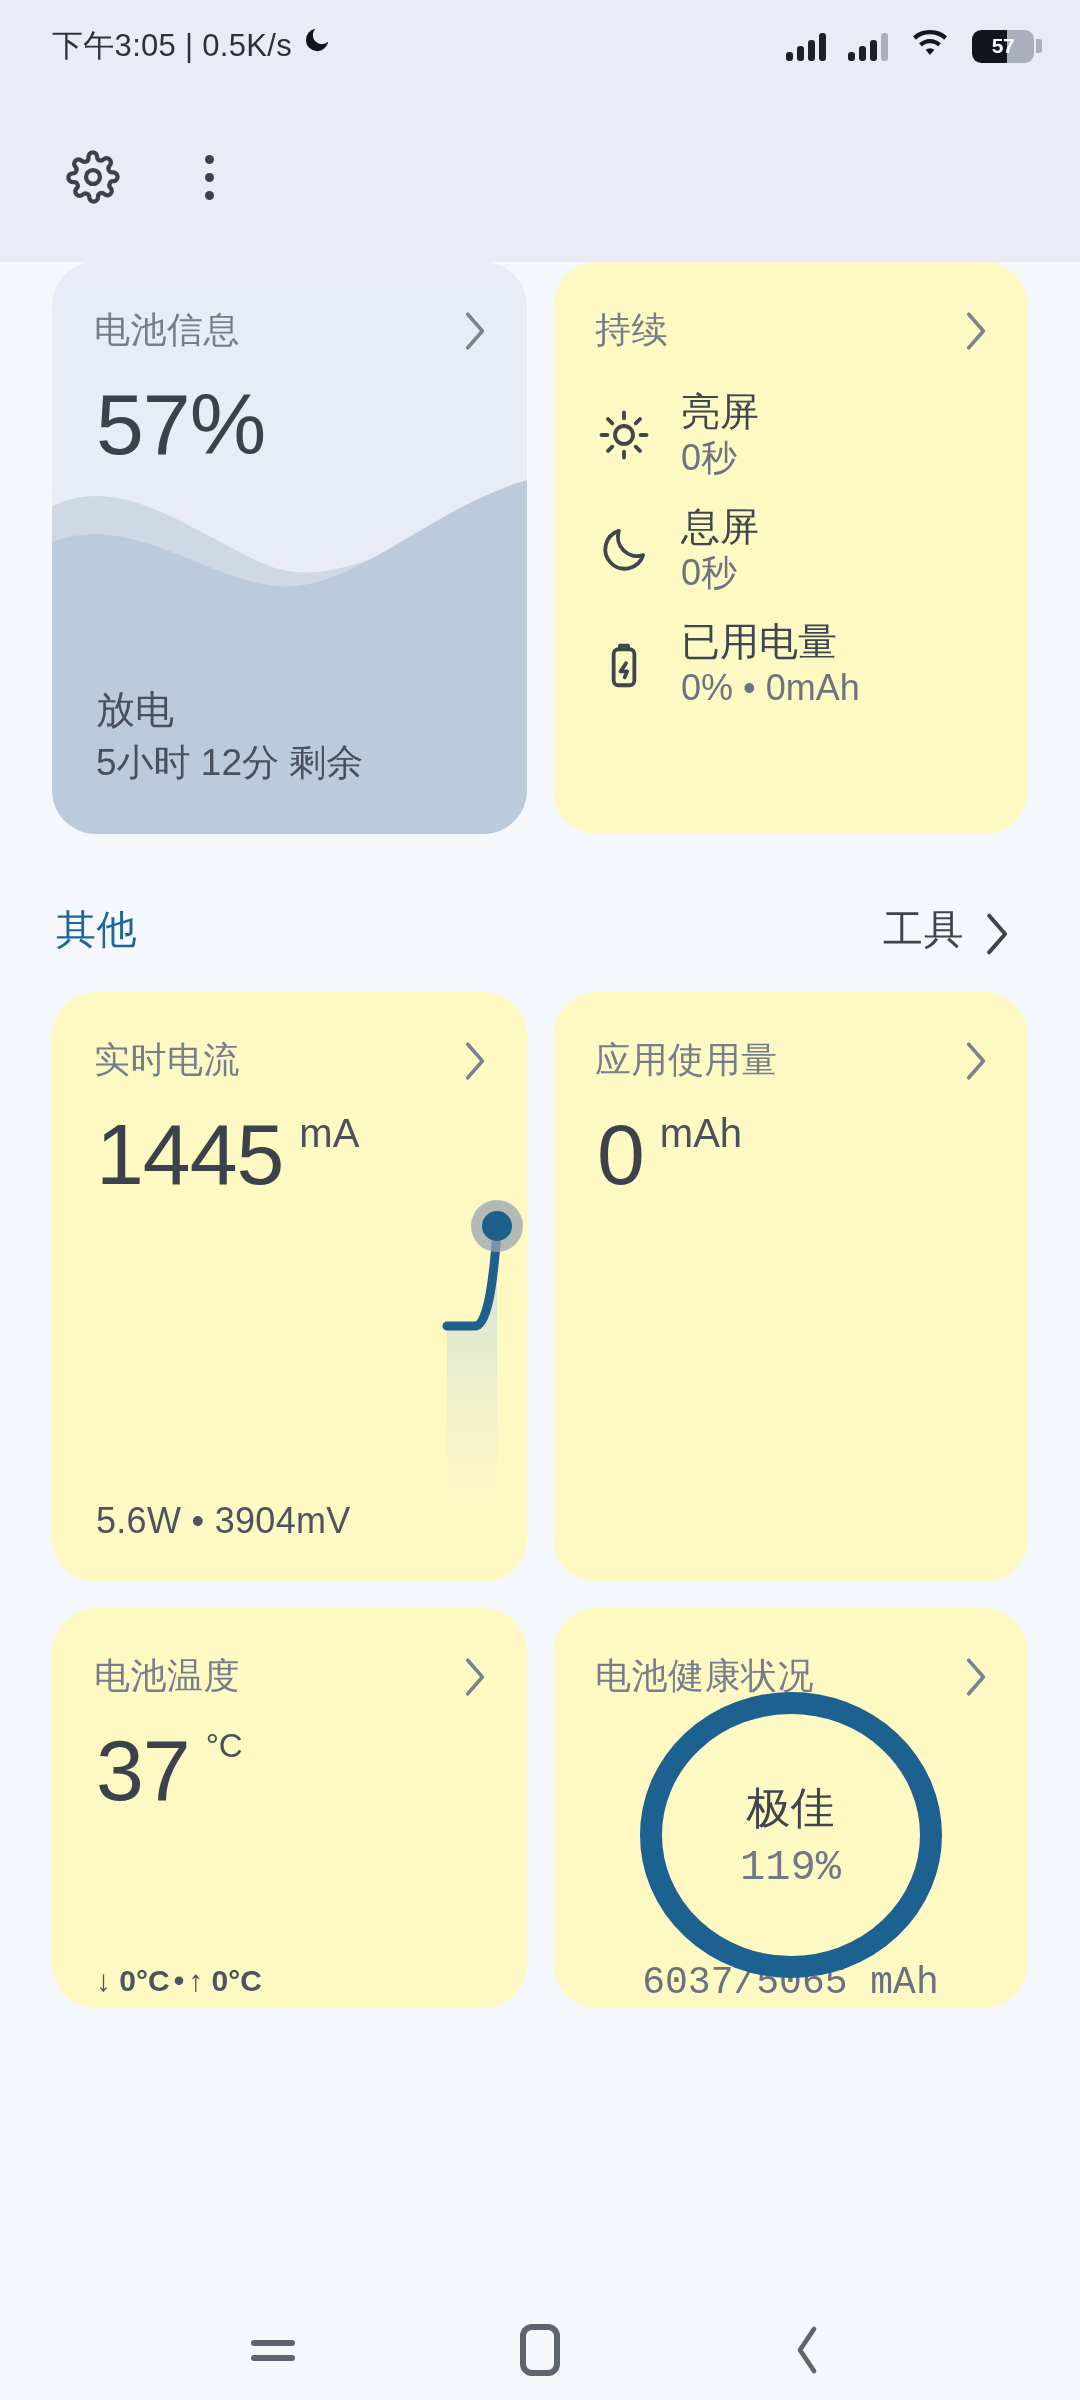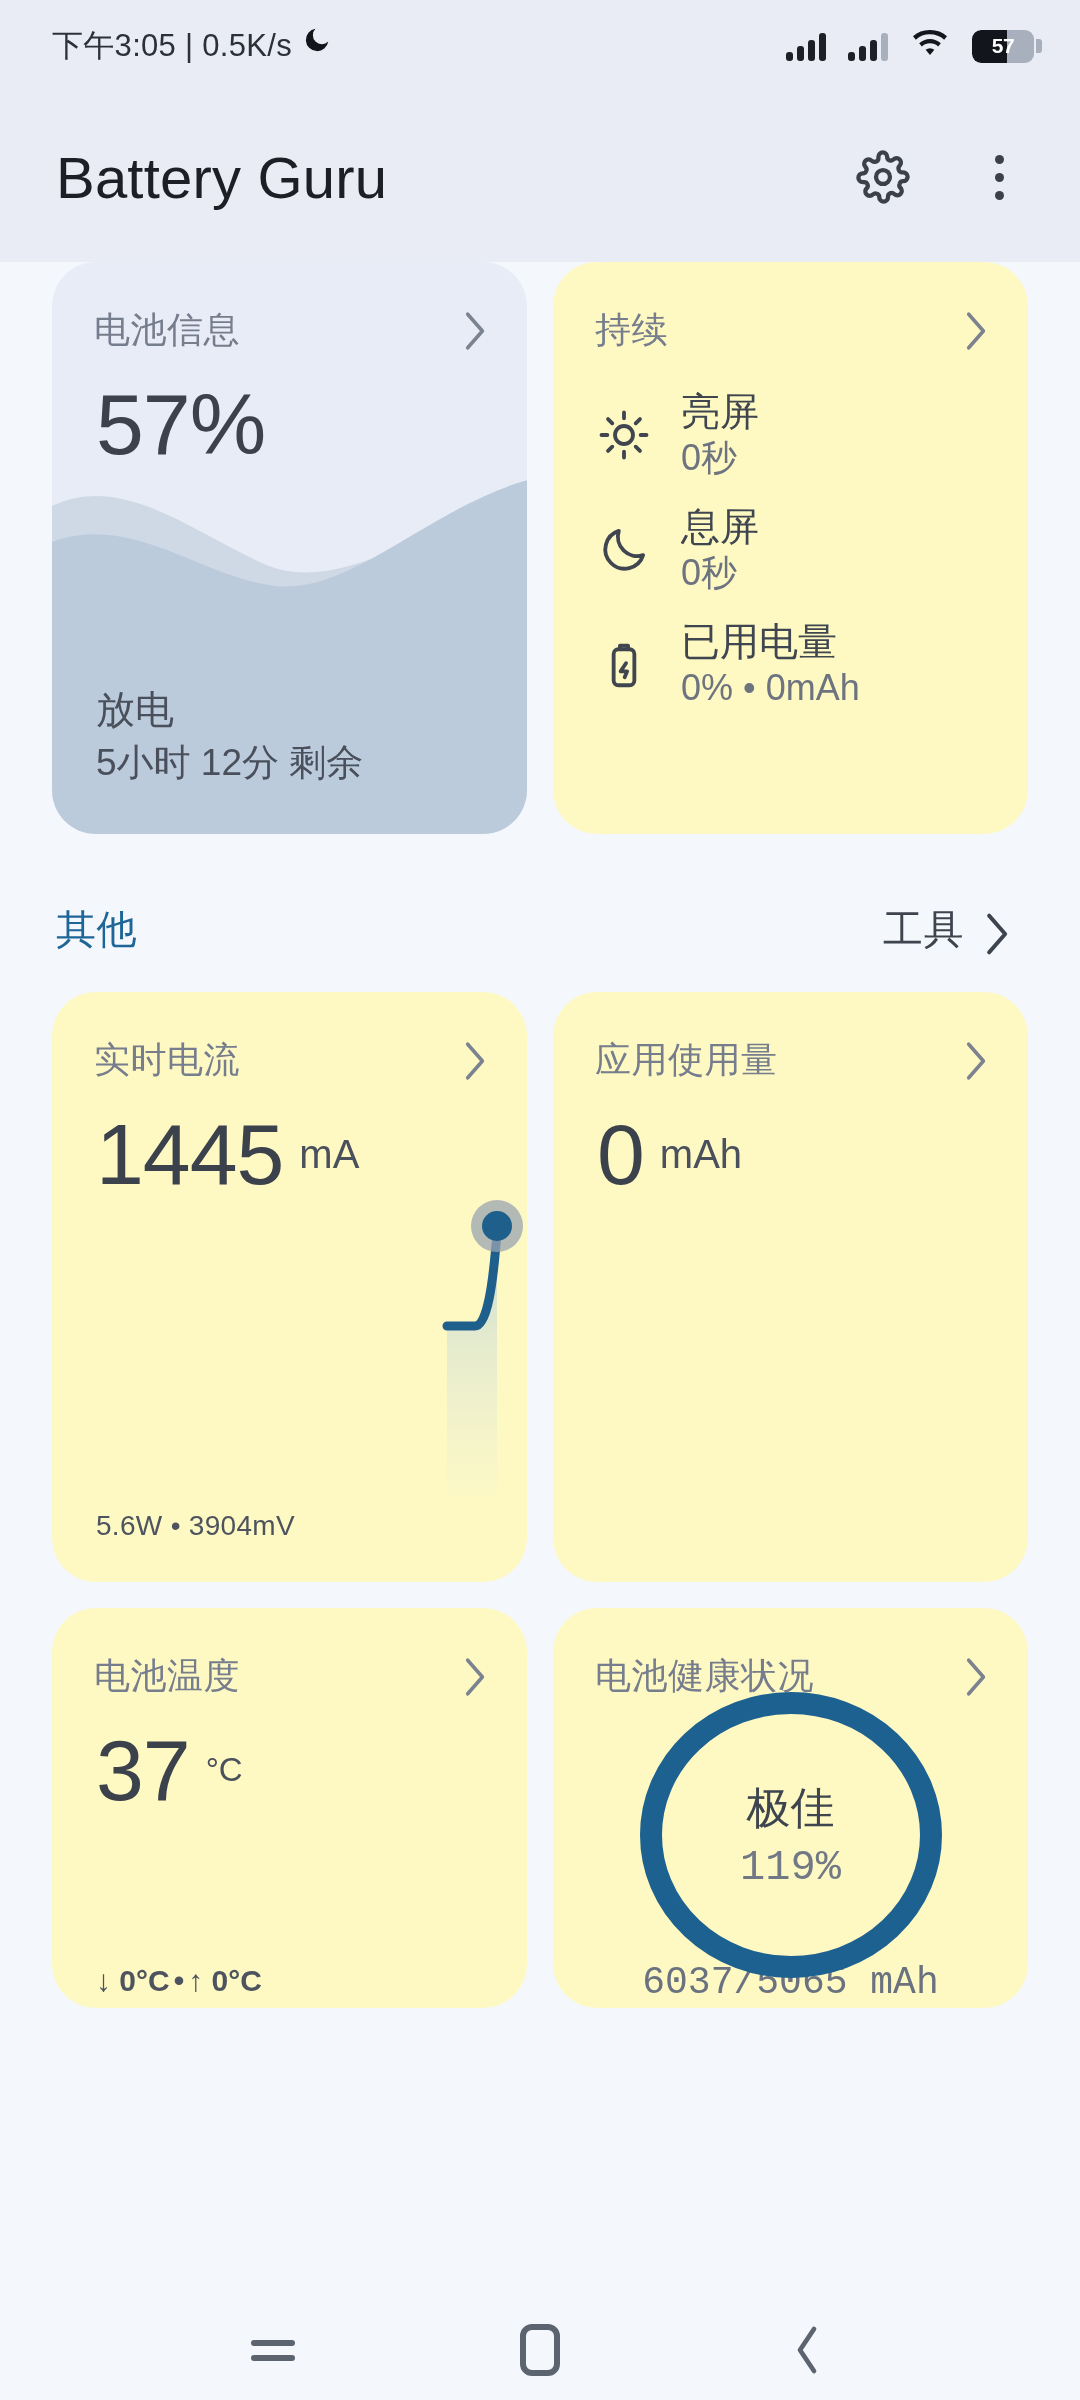--- a/index.html
+++ b/index.html
@@ -81,31 +81,31 @@
   .card.tinted{ background:#e7ecf6; }
   .cardhead{
     display:flex; align-items:center; justify-content:space-between;
     padding:44px 40px 0 42px; position:relative; z-index:3;
   }
   .cardtitle{ font-size:36px; color:#767d8c; font-weight:400; letter-spacing:.5px; }
   .chev{ color:#7b8290; display:flex; align-items:center; }
 
   .bigval{
     position:relative; z-index:3;
-    display:flex; align-items:center; gap:16px;
+    display:flex; align-items:flex-start; gap:16px;
     padding:26px 0 0 44px;
   }
   .bigval .num{ font-size:86px; color:#3b424c; font-weight:400; letter-spacing:-1px; line-height:1; }
   .bigval .unit{ font-size:40px; color:#4a515c; font-weight:400; }
   .bigval .unit.sm{ font-size:33px; }
 
   .cardfoot{
     position:relative; z-index:3;
     padding:0 0 40px 44px;
-    font-size:28px; color:#4d545f; letter-spacing:.3px;
+    font-size:36px; color:#4d545f; letter-spacing:.3px;
   }
 
   
   .battcard{ height:572px; display:flex; flex-direction:column; }
   .battcard .spacer{ flex:1; }
   .waves{ position:absolute; left:0; right:0; bottom:0; height:420px; z-index:1; }
   .batt-status{
     position:relative; z-index:3;
     padding:0 0 44px 44px;
     color:#49505b;
@@ -209,21 +209,20 @@
         <div class="batt">
           <div class="fill"></div>
           <div class="pct">57</div>
         </div>
         <div class="batt-nub"></div>
       </div>
     </div>
   </div>
 
   <div class="appbar">
-    <div class="apptitle">Battery Guru</div>
     <div class="appactions">
       <div class="iconbtn">
         <svg width="54" height="54" viewBox="0 0 24 24" fill="none" stroke="#3c4149" stroke-width="1.9">
           <circle cx="12" cy="12" r="3.1"></circle>
           <path d="M19.4 15a1.6 1.6 0 0 0 .32 1.77l.06.06a1.94 1.94 0 1 1-2.75 2.75l-.06-.06a1.6 1.6 0 0 0-1.77-.32 1.6 1.6 0 0 0-.97 1.47V21a1.94 1.94 0 0 1-3.88 0v-.1a1.6 1.6 0 0 0-1.05-1.47 1.6 1.6 0 0 0-1.77.32l-.06.06a1.94 1.94 0 1 1-2.75-2.75l.06-.06a1.6 1.6 0 0 0 .32-1.77 1.6 1.6 0 0 0-1.47-.97H3a1.94 1.94 0 0 1 0-3.88h.1a1.6 1.6 0 0 0 1.47-1.05 1.6 1.6 0 0 0-.32-1.77l-.06-.06a1.94 1.94 0 1 1 2.75-2.75l.06.06a1.6 1.6 0 0 0 1.77.32H9a1.6 1.6 0 0 0 .97-1.47V3a1.94 1.94 0 0 1 3.88 0v.1a1.6 1.6 0 0 0 .97 1.47 1.6 1.6 0 0 0 1.77-.32l.06-.06a1.94 1.94 0 1 1 2.75 2.75l-.06.06a1.6 1.6 0 0 0-.32 1.77V9a1.6 1.6 0 0 0 1.47.97H21a1.94 1.94 0 0 1 0 3.88h-.1a1.6 1.6 0 0 0-1.47.97z"></path>
         </svg>
       </div>
       <div class="iconbtn">
         <div class="dots">
             <span></span>

